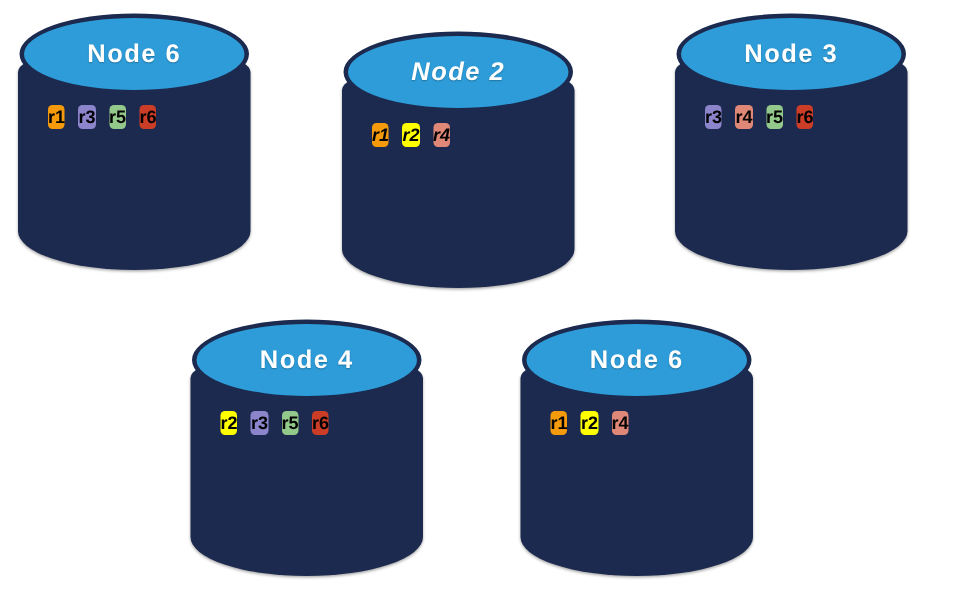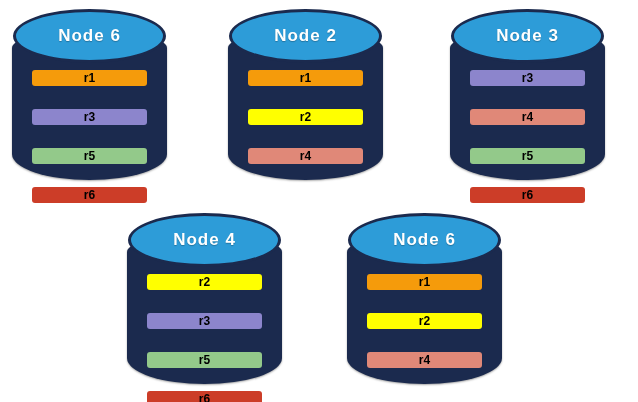--- a/index.html
+++ b/index.html
@@ -65,22 +65,22 @@
     white-space: nowrap;
   }
 
   
   .replicas {
     position: absolute;
     left: 20px;
     top: 62px;
     width: 115px;
     display: flex;
-    flex-direction: column;
-    gap: 23px;
+    flex-direction: row;
+    gap: 9px;
   }
 
   .replica-bar {
     height: 16px;
     border-radius: 3px;
     display: flex;
     align-items: center;
     justify-content: center;
     box-sizing: border-box;
   }
@@ -109,21 +109,21 @@
           <span class="replica-label">r3</span>
         </div>
         <div class="replica-bar" style="background: rgb(147, 201, 138);">
           <span class="replica-label">r5</span>
         </div>
         <div class="replica-bar" style="background: rgb(204, 61, 40);">
           <span class="replica-label">r6</span>
         </div>
       </div>
     </div>
-    <div class="node" style="left: 228px; top: 8px;">
+    <div class="node" style="left: 228px; top: 20px; font-style: italic;">
       <div class="cyl-body"></div>
       <div class="cyl-top">
         <span class="node-title">Node 2</span>
       </div>
       <div class="replicas">
         <div class="replica-bar" style="background: rgb(245, 155, 11);">
           <span class="replica-label">r1</span>
         </div>
         <div class="replica-bar" style="background: rgb(255, 255, 0);">
           <span class="replica-label">r2</span>

